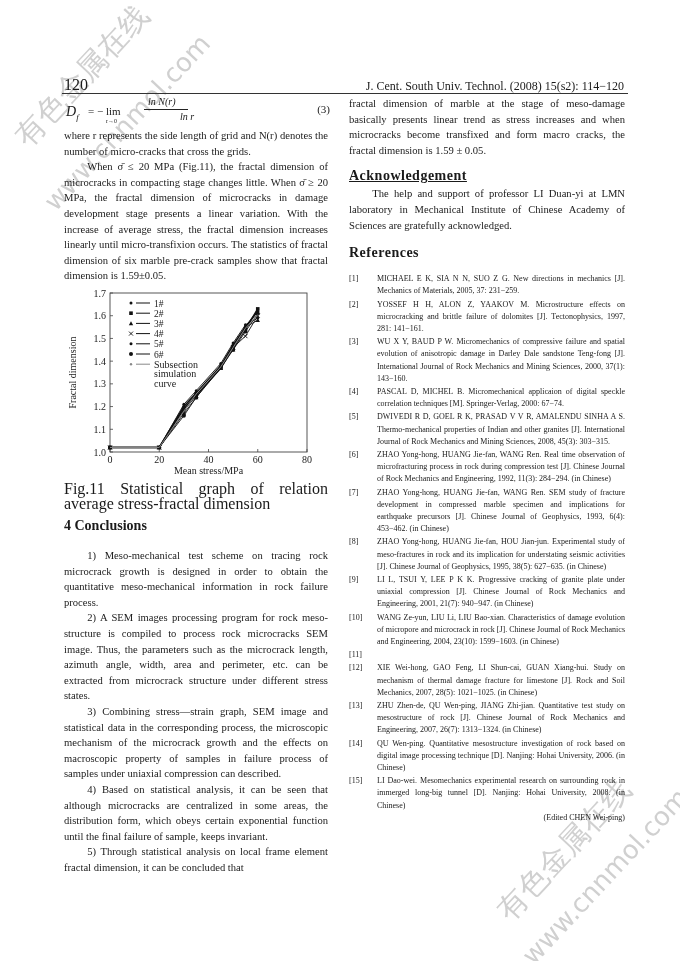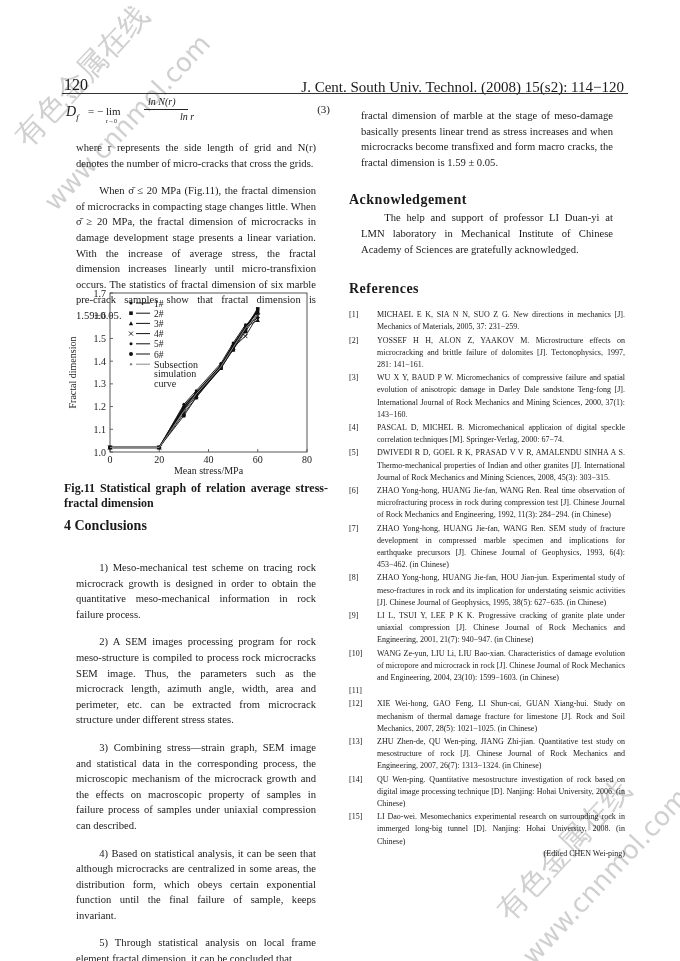--- a/index.html
+++ b/index.html
@@ -2,46 +2,46 @@
 <html><head>
 <meta charset="utf-8">
 <style>
   html, body { margin: 0; padding: 0; }
   body {
     width: 680px; height: 961px; background: #ffffff; position: relative; overflow: hidden;
     font-family: "Liberation Serif", "DejaVu Serif", serif; color: #1a1a1a;
   }
   .abs { position: absolute; }
   .header-left { left: 64px; top: 76px; font-size: 16px; }
-  .header-right { right: 56px; top: 79px; font-size: 15px; }
+  .header-right { right: 56px; top: 79px; font-size: 12px; }
   .header-rule { left: 62px; top: 93px; width: 566px; height: 0; border-top: 1px solid #333; }
 
   .col-left { left: 64px; width: 264px; }
   .col-right { left: 349px; width: 276px; }
 
   .formula { left: 66px; top: 96px; width: 264px; height: 32px; font-size: 13px; }
   .formula .df { position:absolute; left:0; top:8px; font-style: italic; font-size: 14px; }
   .formula .lim { position:absolute; left:38px; top:9px; font-size:11px; }
   .formula .limsub { position:absolute; left:36px; top:22px; font-size:6px; }
   .formula .num { position:absolute; left:60px; top:0px; font-size:10px; }
   .formula .bar { position:absolute; left:58px; top:13px; width:44px; border-top:1px solid #222; }
   .formula .den { position:absolute; left:68px; top:15px; font-size:10px;margin-left:24px; }
   .formula .eqno { position:absolute; right:0; top:7px; font-size:11px; }
 
-  .para { font-size: 10.6px; line-height: 15.6px; text-align: justify; margin: 12px; }
+  .para { font-size: 10.6px; line-height: 15.6px; text-align: justify; margin: 0; }
   .para.indent { text-indent: 2.2em; }
 
   .section-head { font-size: 14px; font-family: "Liberation Serif", serif; margin: 0; }
 
   .ref-list { font-size: 8px; line-height: 12.2px; }
   .ref-item { display: flex; margin: 0 0 1px 0; }
   .ref-num { width: 28px; flex: 0 0 28px; }
   .ref-text { flex: 1; text-align: justify; }
 
-  .caption { font-size: 12px; line-height: 15px; text-align: justify; font-weight: bold; }
+  .caption { font-size: 16px; line-height: 15px; text-align: justify; }
 
   .watermark { color: #c8c8c8; font-family: "DejaVu Sans", sans-serif; transform-origin: left top; white-space: nowrap; opacity: 0.85; }
   svg text { font-family: "Liberation Serif", serif; }
 </style>
 </head>
 <body>
 
 <div class="abs watermark" style="left:6px; top:128px; font-size:30px; transform: rotate(-47deg);">有色金属在线</div>
 <div class="abs watermark" style="left:38px; top:196px; font-size:26px; transform: rotate(-47deg);">www.cnnmol.com</div>
 <div class="abs watermark" style="left:488px; top:902px; font-size:30px; transform: rotate(-47deg);">有色金属在线</div>
@@ -186,21 +186,21 @@
   <p class="para indent">1) Meso-mechanical test scheme on tracing rock microcrack growth is designed in order to obtain the quantitative meso-mechanical information in rock failure process.</p>
   <p class="para indent">2) A SEM images processing program for rock meso-structure is compiled to process rock microcracks SEM image. Thus, the parameters such as the microcrack length, azimuth angle, width, area and perimeter, etc. can be extracted from microcrack structure under different stress states.</p>
   <p class="para indent">3) Combining stress—strain graph, SEM image and statistical data in the corresponding process, the microscopic mechanism of the microcrack growth and the effects on macroscopic property of samples in failure process of samples under uniaxial compression can described.</p>
   <p class="para indent">4) Based on statistical analysis, it can be seen that although microcracks are centralized in some areas, the distribution form, which obeys certain exponential function until the final failure of sample, keeps invariant.</p>
   <p class="para indent">5) Through statistical analysis on local frame element fractal dimension, it can be concluded that</p>
 </div>
 
 <div class="abs col-right" style="top:96px;">
   <p class="para">fractal dimension of marble at the stage of meso-damage basically presents linear trend as stress increases and when microcracks become transfixed and form macro cracks, the fractal dimension is 1.59 ± 0.05.</p>
   <div style="height:10px"></div>
-  <h2 class="section-head" style="letter-spacing:0.5px;">Acknowledgement</h2>
+  <h2 class="section-head" style="letter-spacing:0.5px;text-decoration:underline;">Acknowledgement</h2>
   <p class="para indent" style="margin-top:2px;">The help and support of professor LI Duan-yi at LMN laboratory in Mechanical Institute of Chinese Academy of Sciences are gratefully acknowledged.</p>
   <div style="height:12px"></div>
   <h2 class="section-head" style="letter-spacing:0.5px;">References</h2>
   <div style="height:12px"></div>
   <div class="ref-list" id="ref-list">
       <div class="ref-item">
         <span class="ref-num">[1]</span>
         <span class="ref-text">MICHAEL E K, SIA N N, SUO Z G. New directions in mechanics [J]. Mechanics of Materials, 2005, 37: 231−259.</span>
       </div>
       <div class="ref-item">

